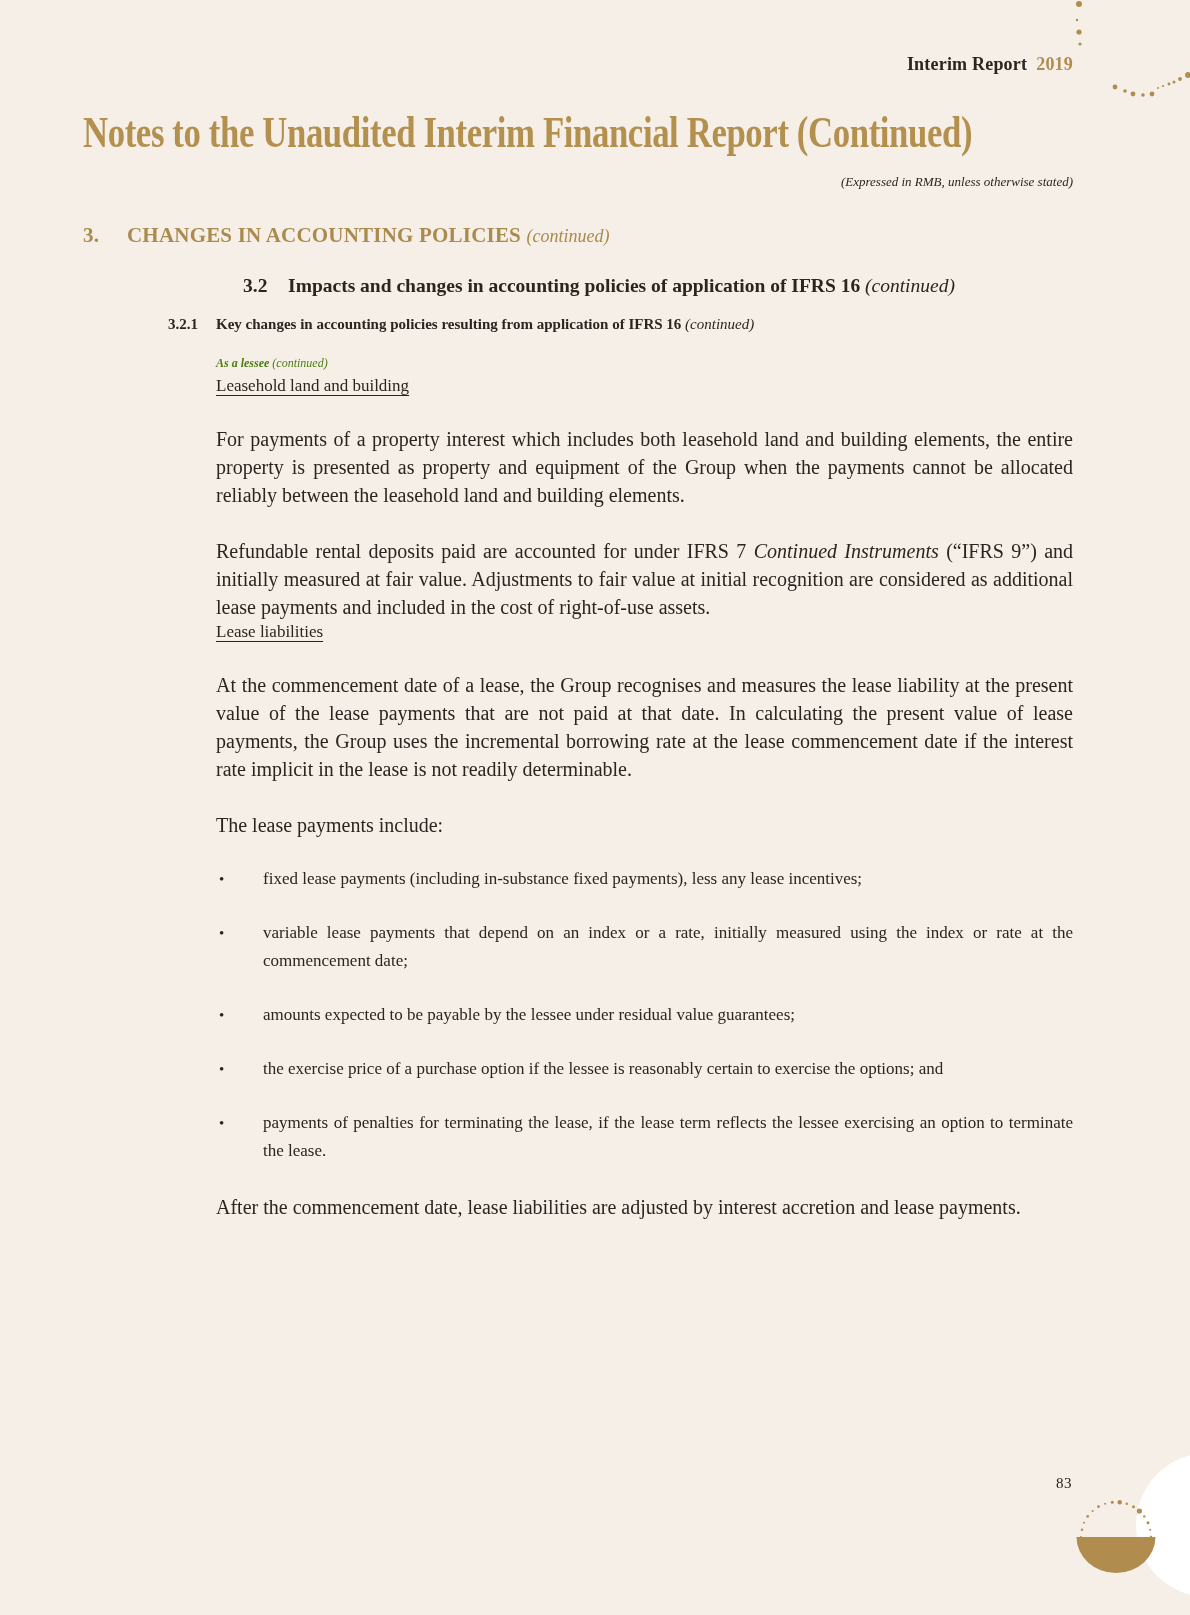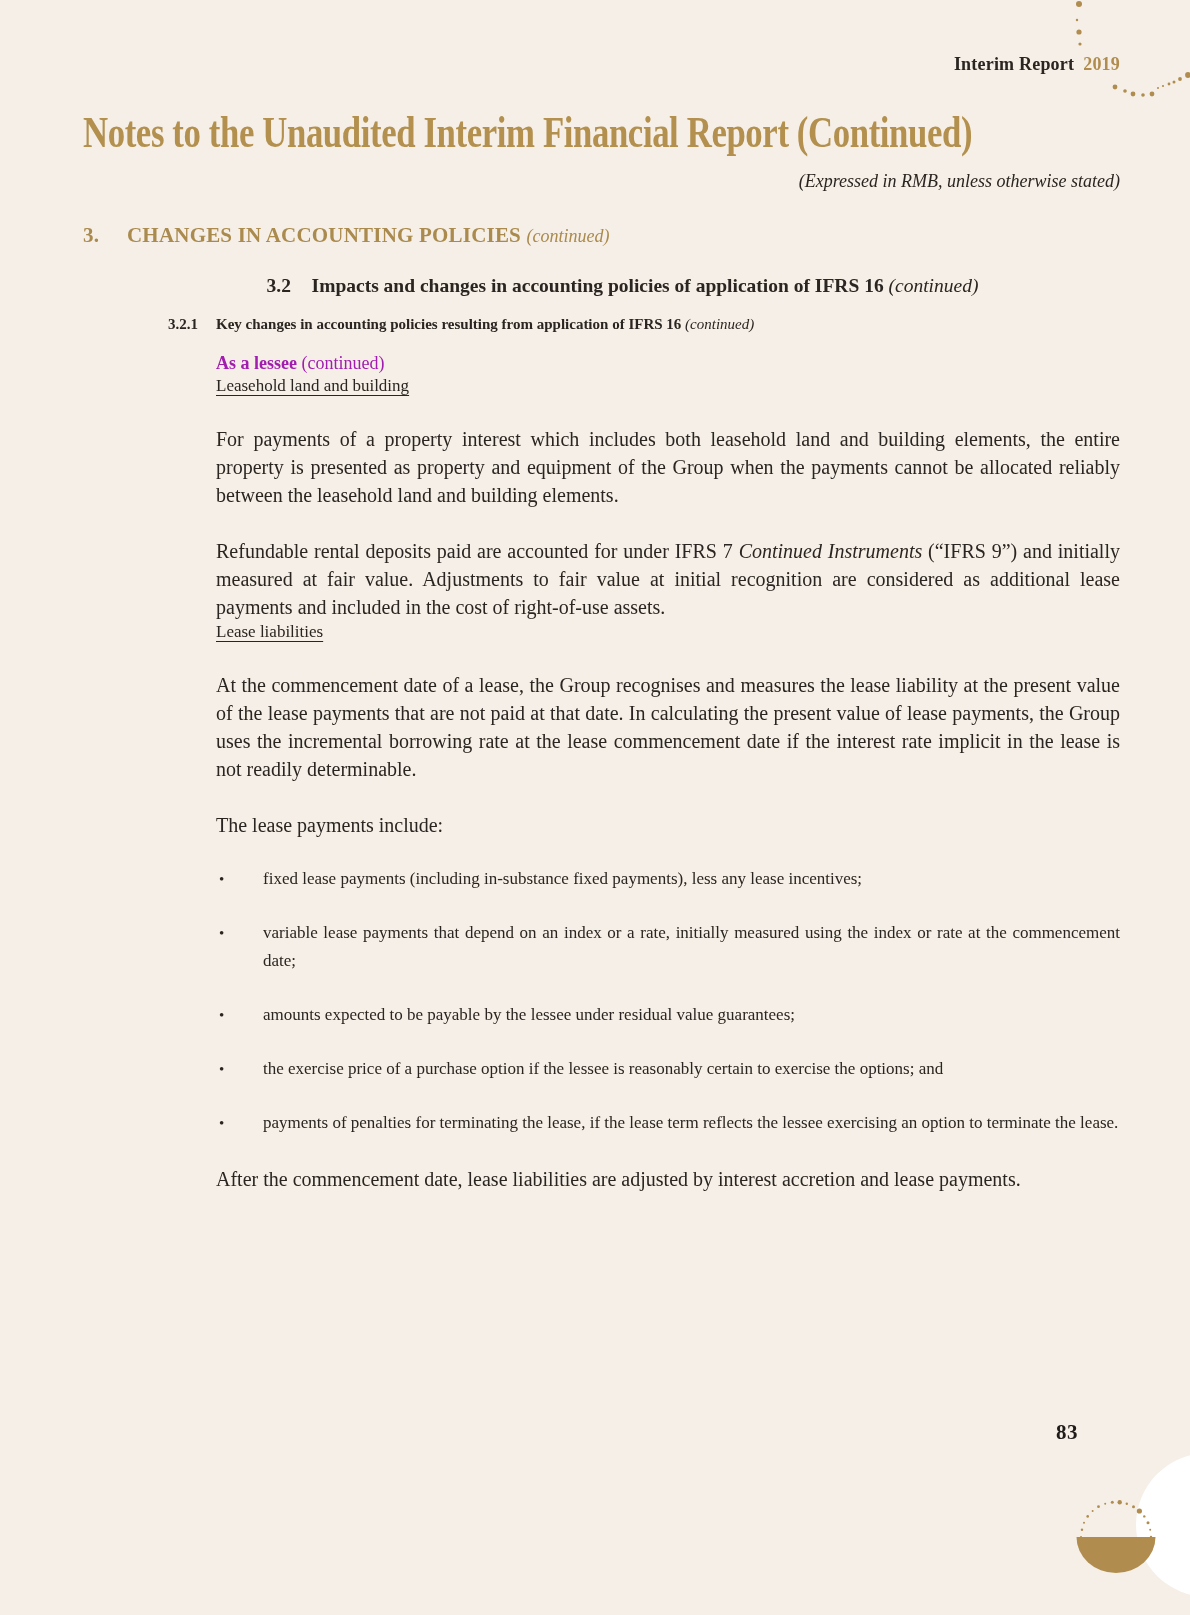--- a/index.html
+++ b/index.html
@@ -1,55 +1,55 @@
 <!DOCTYPE html>
 <html><head>
 <meta charset="utf-8">
 <style>
   html,body{margin:0;padding:0;background:#e9e4db;}
   .page{
     width:1190px;height:1615px;position:relative;box-sizing:border-box;
     background:#f5efe7;overflow:hidden;
-    padding:54px 70px 0 83px;
+    padding:54px 117px 0 83px;
     font-family:"Liberation Serif", serif;
     color:#2b2521;
   }
   
   .hdr{text-align:right;font-size:18px;line-height:20px;font-weight:bold;letter-spacing:.2px;}
   .hdr .year{color:#b08d4e;margin-left:9px;}
   
   .title{
     margin:33px 0 0 0;font-weight:bold;font-size:44px;line-height:1.18;
     color:#b3904e;white-space:nowrap;letter-spacing:-.5px;
     transform:scaleX(.79);transform-origin:left center;
   }
-  .expressed{margin-top:13px;text-align:right;font-style:italic;font-size:18px;line-height:19px;}
+  .expressed{margin-top:13px;text-align:right;font-style:italic;font-size:13px;line-height:19px;}
   
   .s3row{margin-top:31px;display:flex;color:#aa8a4d;font-weight:bold;font-size:21px;line-height:26px;letter-spacing:.2px;}
   .s3num{width:44px;flex:none;}
   .contGold{font-weight:normal;font-style:italic;font-size:18px;letter-spacing:0;}
   .s32{margin-left:42px;}
   .s32row{margin-top:24px;display:flex;font-weight:bold;font-size:19.5px;line-height:25px;justify-content:center;}
   .s32num{width:45px;flex:none;}
   .s321{margin-left:43px;}
   .s321row{margin-top:15px;display:flex;font-weight:bold;font-size:15px;line-height:23px;}
   .s321num{width:48px;flex:none;}
   .content{margin-left:48px;}
   .cont{font-weight:normal;font-style:italic;}
-  .lessee{margin-top:16px;font-size:18px;line-height:23px;font-weight:bold;color:#a21caf;}
+  .lessee{margin-top:16px;font-size:12px;line-height:23px;font-weight:bold;font-style:italic;color:#4d7c0f;}
   .lessee .cont2{font-weight:normal;}
   
   .uhead{font-size:17px;line-height:22px;text-decoration:underline;text-underline-offset:4px;text-decoration-thickness:1px;}
   p.body{margin:28px 0 0 0;font-size:20px;line-height:28px;text-align:justify;}
   .bullet{display:flex;margin-top:26px;}
   .bullet .dot{flex:none;width:44px;padding-left:3px;font-size:15px;line-height:28px;}
   .bullet p{margin:0;flex:1;font-size:17px;line-height:28px;text-align:justify;}
   .it{font-style:italic;}
   
-  .pagenum{position:absolute;left:1056px;top:1420px;font-size:21px;font-weight:bold;color:#1f1b18;letter-spacing:.5px;}
+  .pagenum{position:absolute;left:1056px;top:1475px;font-size:15px;font-weight:normal;color:#1f1b18;letter-spacing:.5px;}
   .decor-top{position:absolute;top:0;left:1040px;width:150px;height:100px;}
   .decor-bottom{position:absolute;left:1030px;top:1430px;width:160px;height:185px;}
 </style>
 </head>
 <body>
 
 <div class="page">
 
   <svg class="decor-top" viewBox="0 0 150 100" xmlns="http://www.w3.org/2000/svg">
     <g fill="#b08d4e">

